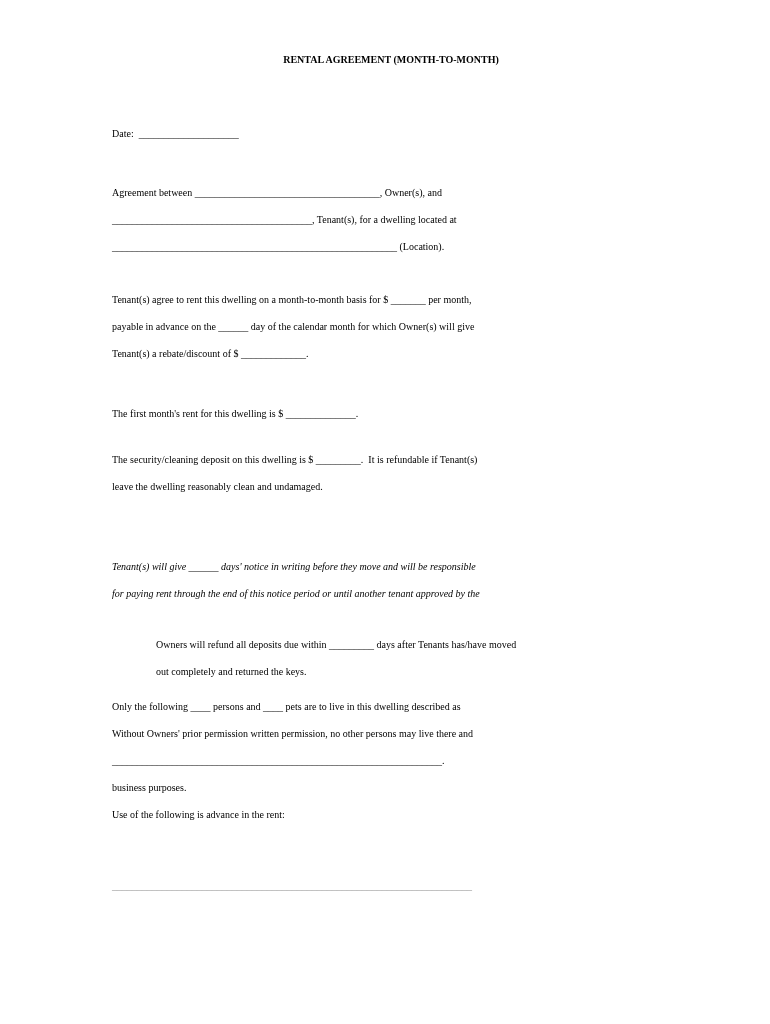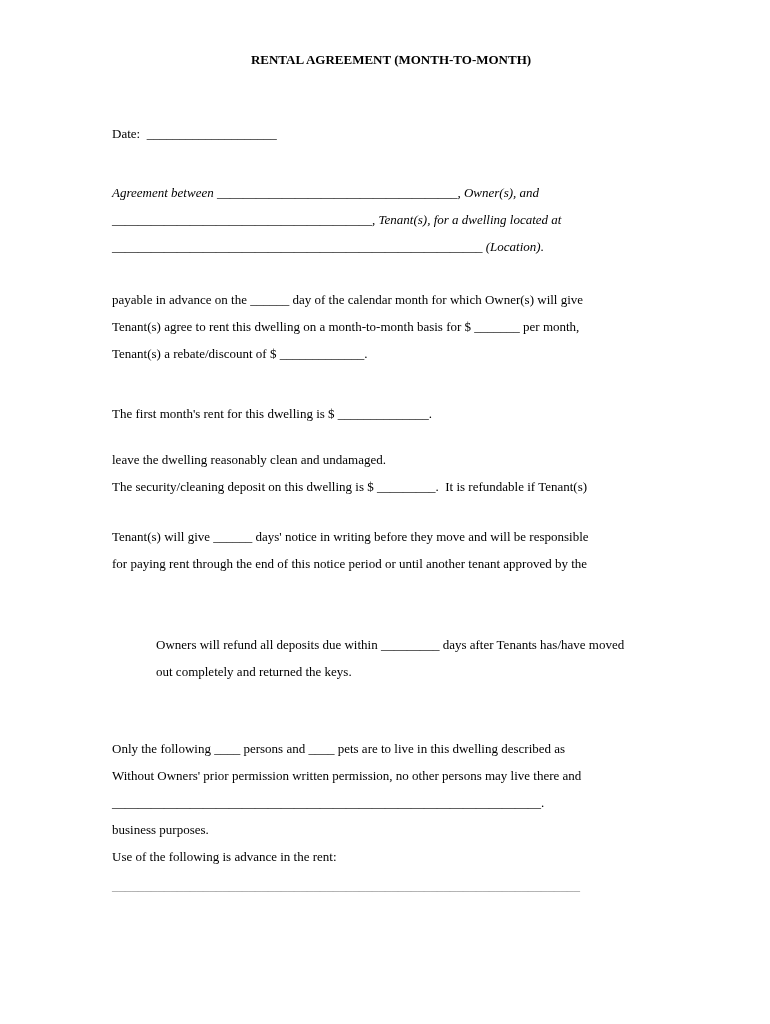--- a/index.html
+++ b/index.html
@@ -6,44 +6,44 @@
   body {
     width: 770px; height: 1024px;
     background: #ffffff;
     font-family: "Liberation Serif", serif;
   }
   .page {
     position: relative;
     width: 770px; height: 1024px;
     background: #ffffff;
     color: #000000;
-    font-size: 13px;
+    font-size: 10px;
     line-height: 27px;
     overflow: hidden;
   }
   .block {
     position: absolute;
     left: 112px;
     width: 558px;
   }
   .line { white-space: pre; }
   .title {
     font-weight: bold;
     text-align: center;
     white-space: pre;
   }
   .pos-title { top: 46px; }
   .pos-date { top: 120px; }
-  .pos-parties { top: 179px; font-style: italic; }
+  .pos-parties { top: 179px; }
   .pos-rent { top: 286px; }
   .pos-firstmonth { top: 400px; }
   .pos-deposit { top: 446px; }
-  .pos-notice { top: 523px; }
+  .pos-notice { top: 553px; font-style: italic; }
   .pos-refund { top: 631px; margin-left: 44px; }
-  .pos-occupancy { top: 735px; }
+  .pos-occupancy { top: 693px; }
   .pos-included { top: 872px; }
   .rule-gray { color: #8f8f8f; }
 </style>
 </head>
 <body>
 
 <div class="page">
 
   <div class="block pos-title title">RENTAL AGREEMENT (MONTH-TO-MONTH)</div>
 
@@ -51,32 +51,32 @@
     <div class="line">Date:  ____________________</div>
   </div>
 
   <div class="block pos-parties">
     <div class="line">Agreement between _____________________________________, Owner(s), and</div>
     <div class="line">________________________________________, Tenant(s), for a dwelling located at</div>
     <div class="line">_________________________________________________________ (Location).</div>
   </div>
 
   <div class="block pos-rent">
+    <div class="line">Tenant(s) agree to rent this dwelling on a month-to-month basis for $ _______ per month,</div>
     <div class="line">payable in advance on the ______ day of the calendar month for which Owner(s) will give</div>
-    <div class="line">Tenant(s) agree to rent this dwelling on a month-to-month basis for $ _______ per month,</div>
     <div class="line">Tenant(s) a rebate/discount of $ _____________.</div>
   </div>
 
   <div class="block pos-firstmonth">
     <div class="line">The first month's rent for this dwelling is $ ______________.</div>
   </div>
 
   <div class="block pos-deposit">
+    <div class="line">The security/cleaning deposit on this dwelling is $ _________.  It is refundable if Tenant(s)</div>
     <div class="line">leave the dwelling reasonably clean and undamaged.</div>
-    <div class="line">The security/cleaning deposit on this dwelling is $ _________.  It is refundable if Tenant(s)</div>
   </div>
 
   <div class="block pos-notice">
     <div class="line">Tenant(s) will give ______ days' notice in writing before they move and will be responsible</div>
     <div class="line">for paying rent through the end of this notice period or until another tenant approved by the</div>
   </div>
 
   <div class="block pos-refund">
     <div class="line">Owners will refund all deposits due within _________ days after Tenants has/have moved</div>
     <div class="line">out completely and returned the keys.</div>

